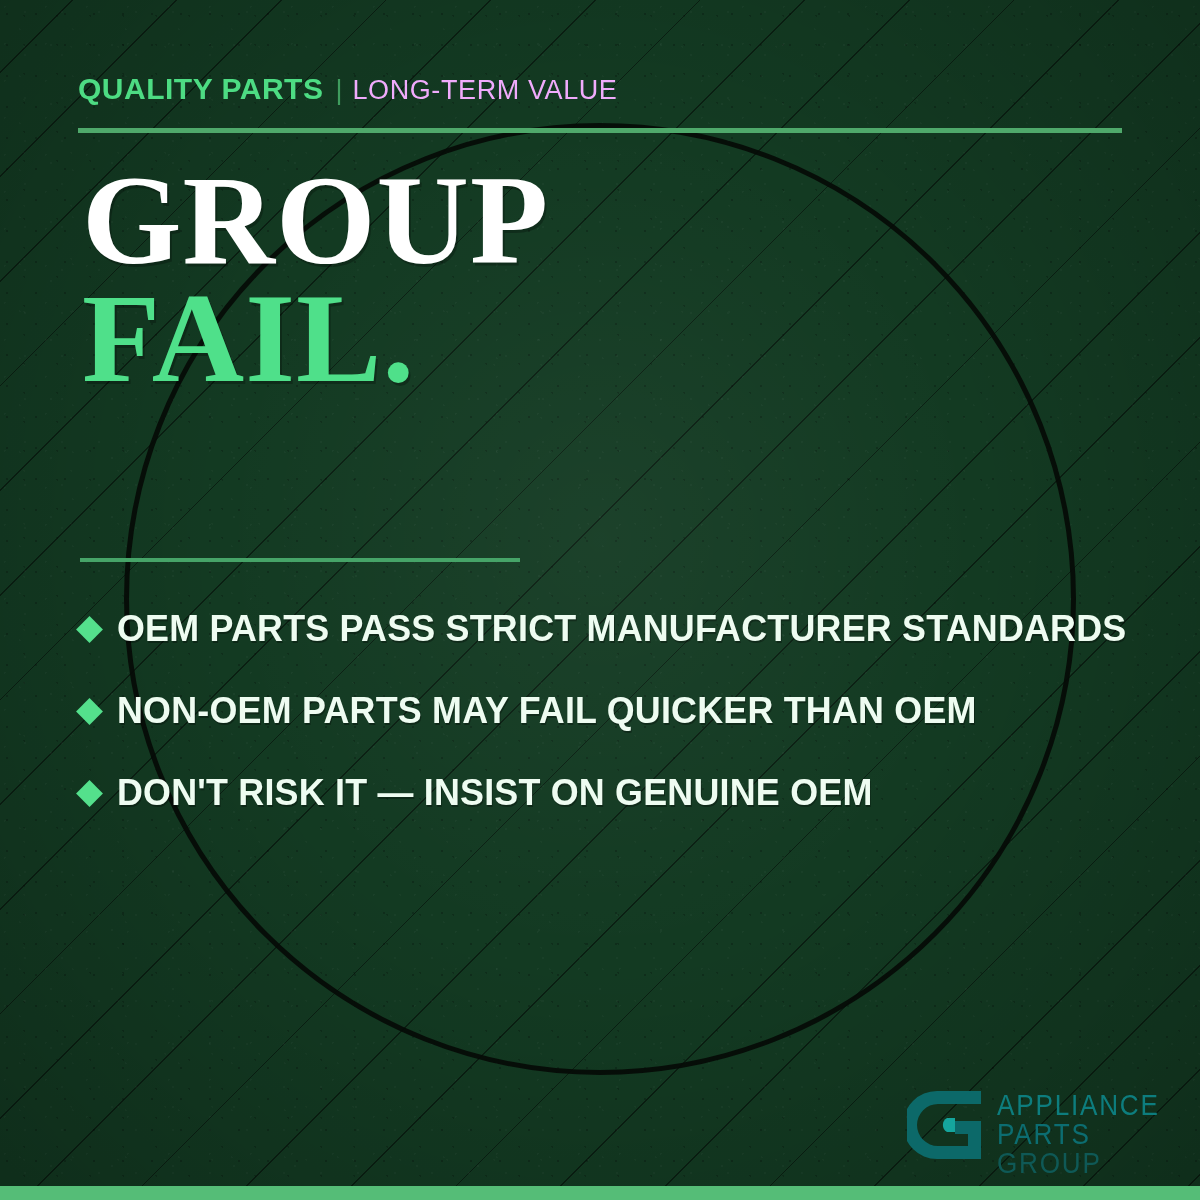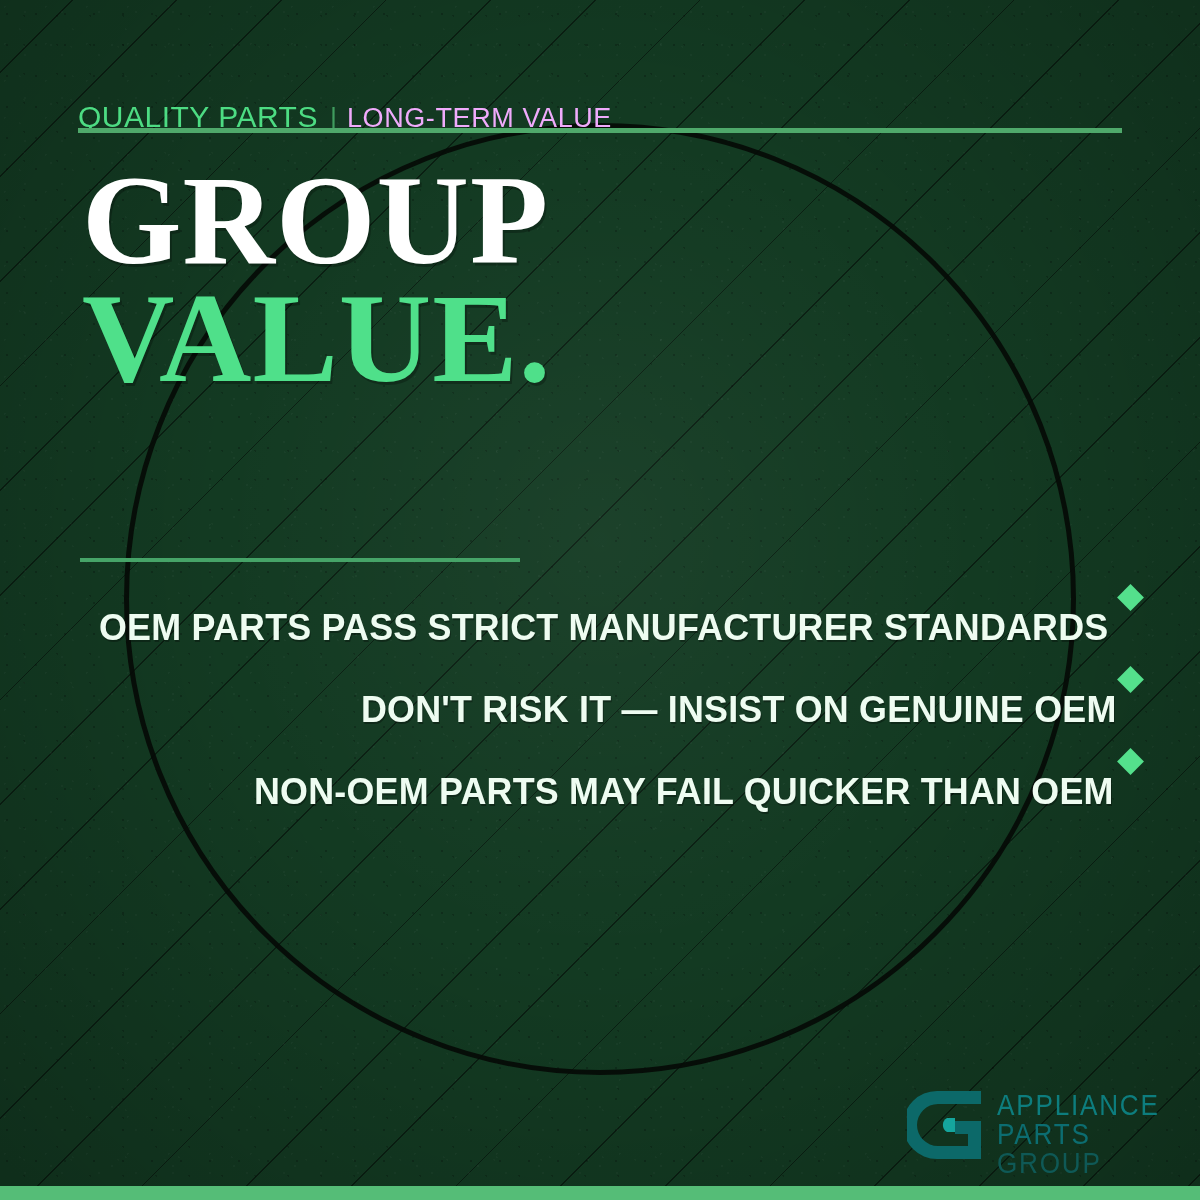--- a/index.html
+++ b/index.html
@@ -78,25 +78,24 @@
     position: absolute;
     left: 78px;
     top: 72px;
     display: flex;
     align-items: baseline;
     gap: 0;
     white-space: nowrap;
   }
   .eyebrow-main {
     font-size: 30px;
-    font-weight: normal;
+    font-weight: bold;
     letter-spacing: 0.5px;
     color: #4ddc83;
     text-transform: uppercase;
-    margin-top: 28px;
   }
   .eyebrow-sep {
     font-size: 27px;
     font-weight: normal;
     color: #3f9c5e;
     padding: 0 10px 0 12px;
   }
   .eyebrow-sub {
     font-size: 27px;
     font-weight: normal;
@@ -143,23 +142,23 @@
 
   
   .bullets {
     position: absolute;
     left: 80px;
     top: 588px;
     width: 1060px;
   }
   .bullet-row {
     display: flex;
-    align-items: flex-end;
+    align-items: center;
     height: 82px;
-    flex-direction: column;
+    gap: 18px;
   }
   .bullet-mark {
     width: 19px;
     height: 19px;
     flex: 0 0 19px;
     background: #54e08c;
     transform: rotate(45deg);
   }
   .bullet-text {
     font-family: "Liberation Sans Narrow", "Liberation Sans", sans-serif;
@@ -234,40 +233,40 @@
   <div class="eyebrow">
     <span class="eyebrow-main">QUALITY PARTS</span>
     <span class="eyebrow-sep">|</span>
     <span class="eyebrow-sub">LONG-TERM VALUE</span>
   </div>
 
   <div class="rule-top"></div>
 
   <div class="headline">
     <span class="headline-line hl-white">GROUP</span>
-    <span class="headline-line hl-green">VALUE.</span>
+    <span class="headline-line hl-green">FAIL.</span>
   </div>
 
   <div class="rule-mid"></div>
 
   <div class="bullets">
 
     <div class="bullet-row">
       <span class="bullet-mark"></span>
       <span class="bullet-text">OEM PARTS PASS STRICT MANUFACTURER STANDARDS</span>
     </div>
 
     <div class="bullet-row">
       <span class="bullet-mark"></span>
-      <span class="bullet-text">DON'T RISK IT — INSIST ON GENUINE OEM</span>
+      <span class="bullet-text">NON-OEM PARTS MAY FAIL QUICKER THAN OEM</span>
     </div>
 
     <div class="bullet-row">
       <span class="bullet-mark"></span>
-      <span class="bullet-text">NON-OEM PARTS MAY FAIL QUICKER THAN OEM</span>
+      <span class="bullet-text">DON'T RISK IT — INSIST ON GENUINE OEM</span>
     </div>
 
 
   </div>
 
   <div class="logo">
     <span class="logo-mark">
       <svg width="80" height="80" viewBox="0 0 80 80" aria-hidden="true">
         <path d="M74 6 H30 A28 28 0 0 0 30 74 H74 V36 H48 V49 H61 V61 H31 A16 16 0 0 1 31 19 H74 Z" fill="#0c6b6b"></path>
         <path d="M40 33 A8 8 0 0 0 40 47 H48 V33 Z" fill="#16a8a0"></path>

